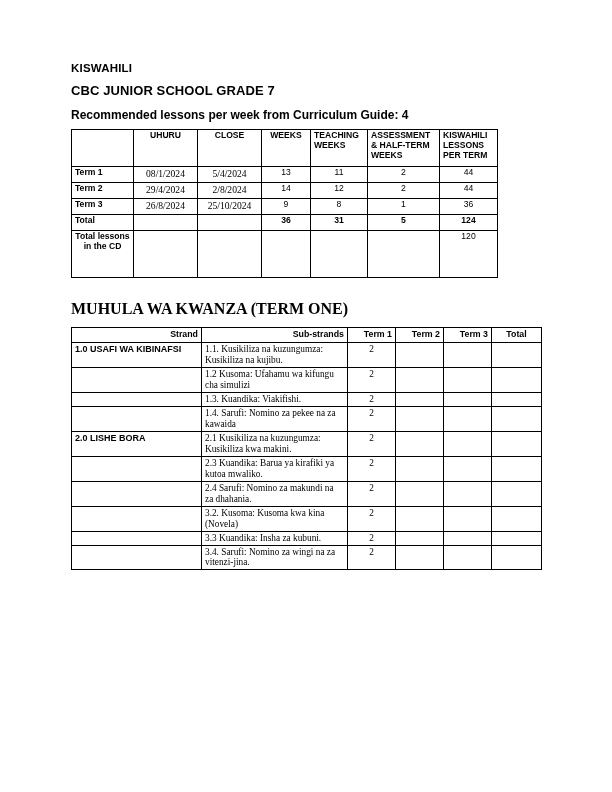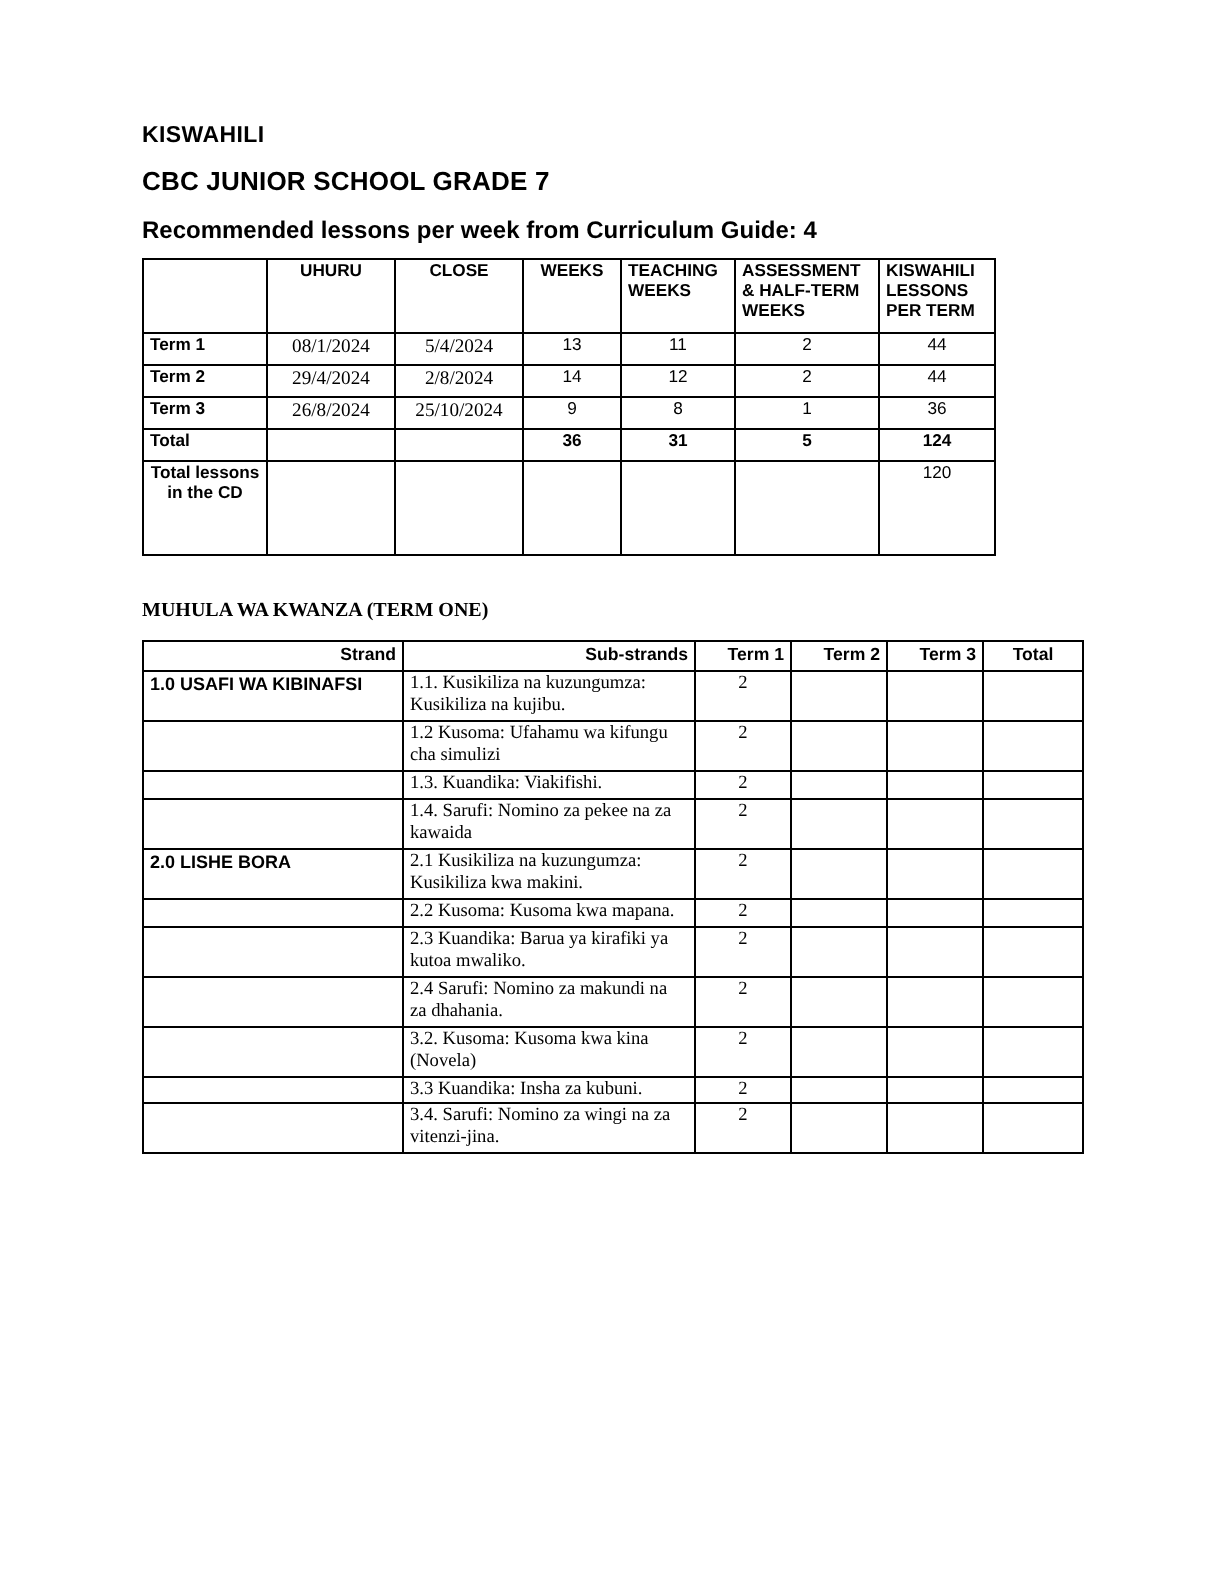--- a/index.html
+++ b/index.html
@@ -89,21 +89,21 @@
   .summary-table td.tall {
     height: 44px;
     text-align: center;
   }
   .summary-table td.tall.center { text-align: center; vertical-align: top; }
 
   
   .section-heading {
     font-family: "Liberation Serif", serif;
     font-weight: bold;
-    font-size: 10px;
+    font-size: 16px;
     margin: 22px 0 9px 0;
   }
 
   
   .strand-table {
     width: 470px;
     font-family: "Liberation Serif", serif;
     font-size: 9.3px;
     line-height: 1.18;
   }
@@ -261,28 +261,20 @@
         <tr>
           <td class="strand">2.0 LISHE BORA</td>
           <td>2.1 Kusikiliza na kuzungumza: Kusikiliza kwa makini.</td>
           <td class="center">2</td>
           <td class="center"></td>
           <td class="center"></td>
           <td class="center"></td>
         </tr>
         <tr>
           <td class="strand"></td>
-          <td>2.2 Kusoma: Kusoma kwa mapana.</td>
-          <td class="center">2</td>
-          <td class="center"></td>
-          <td class="center"></td>
-          <td class="center"></td>
-        </tr>
-        <tr>
-          <td class="strand"></td>
           <td>2.3 Kuandika: Barua ya kirafiki ya kutoa mwaliko.</td>
           <td class="center">2</td>
           <td class="center"></td>
           <td class="center"></td>
           <td class="center"></td>
         </tr>
         <tr>
           <td class="strand"></td>
           <td>2.4 Sarufi: Nomino za makundi na za dhahania.</td>
           <td class="center">2</td>

